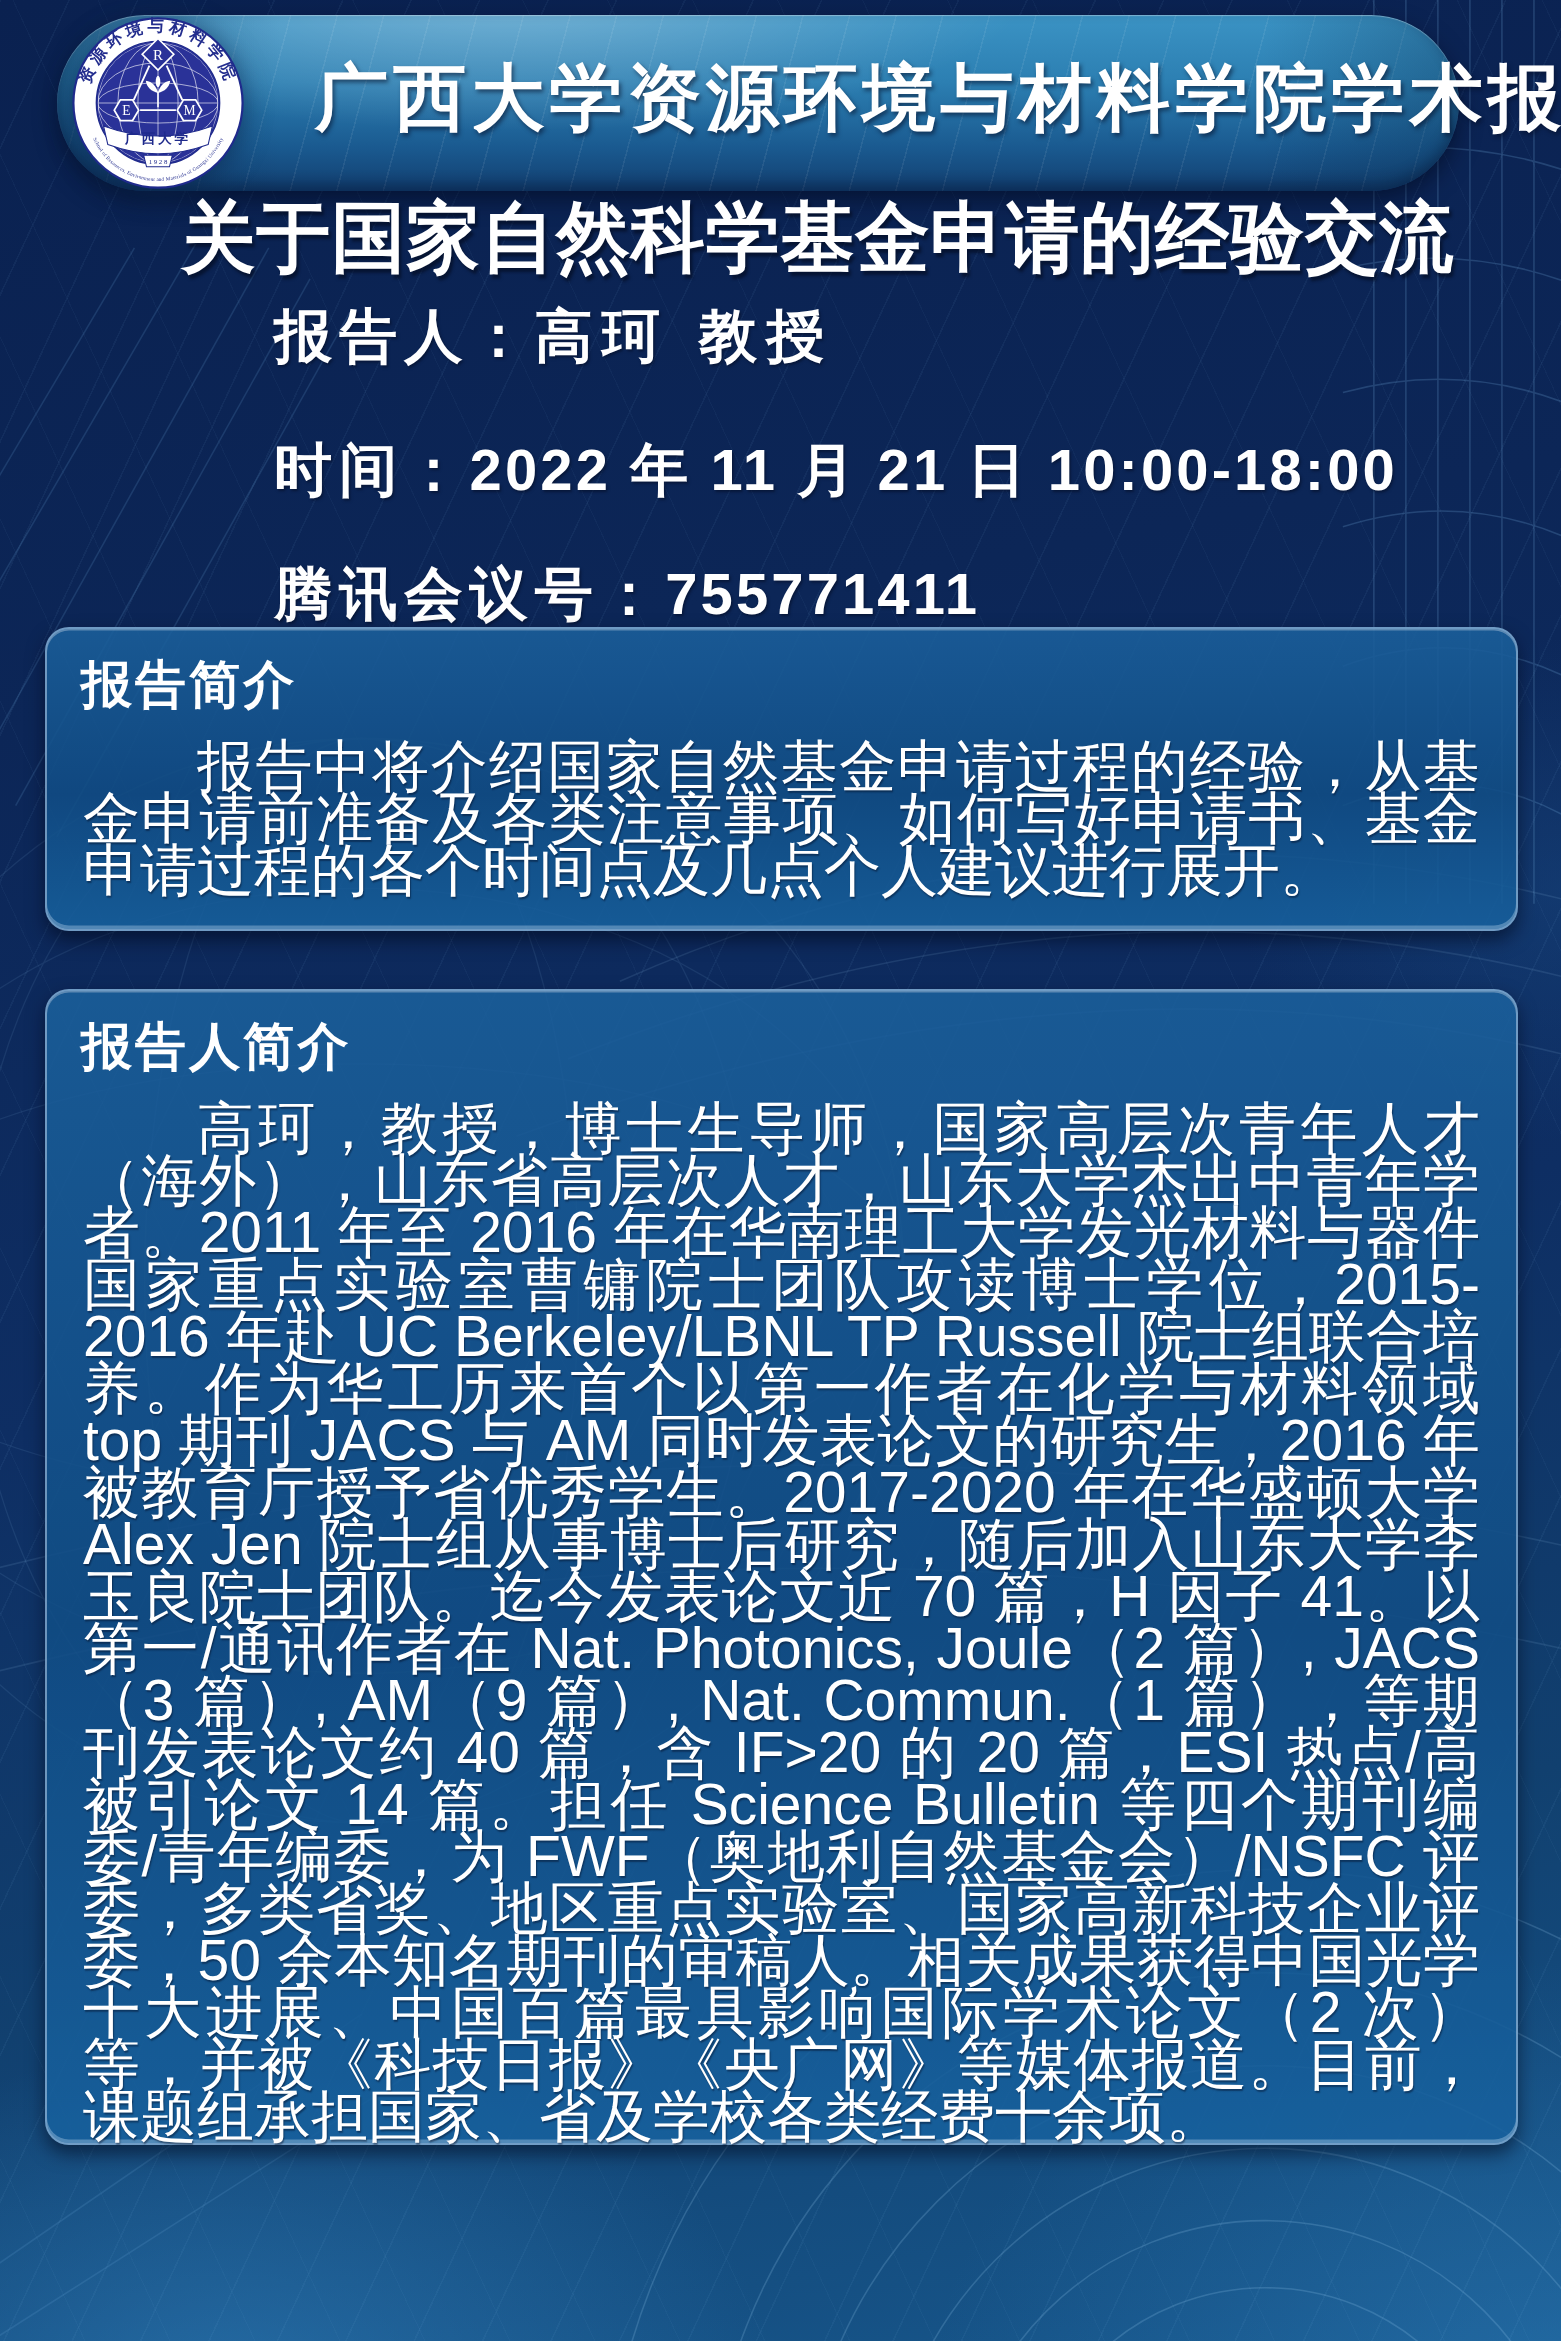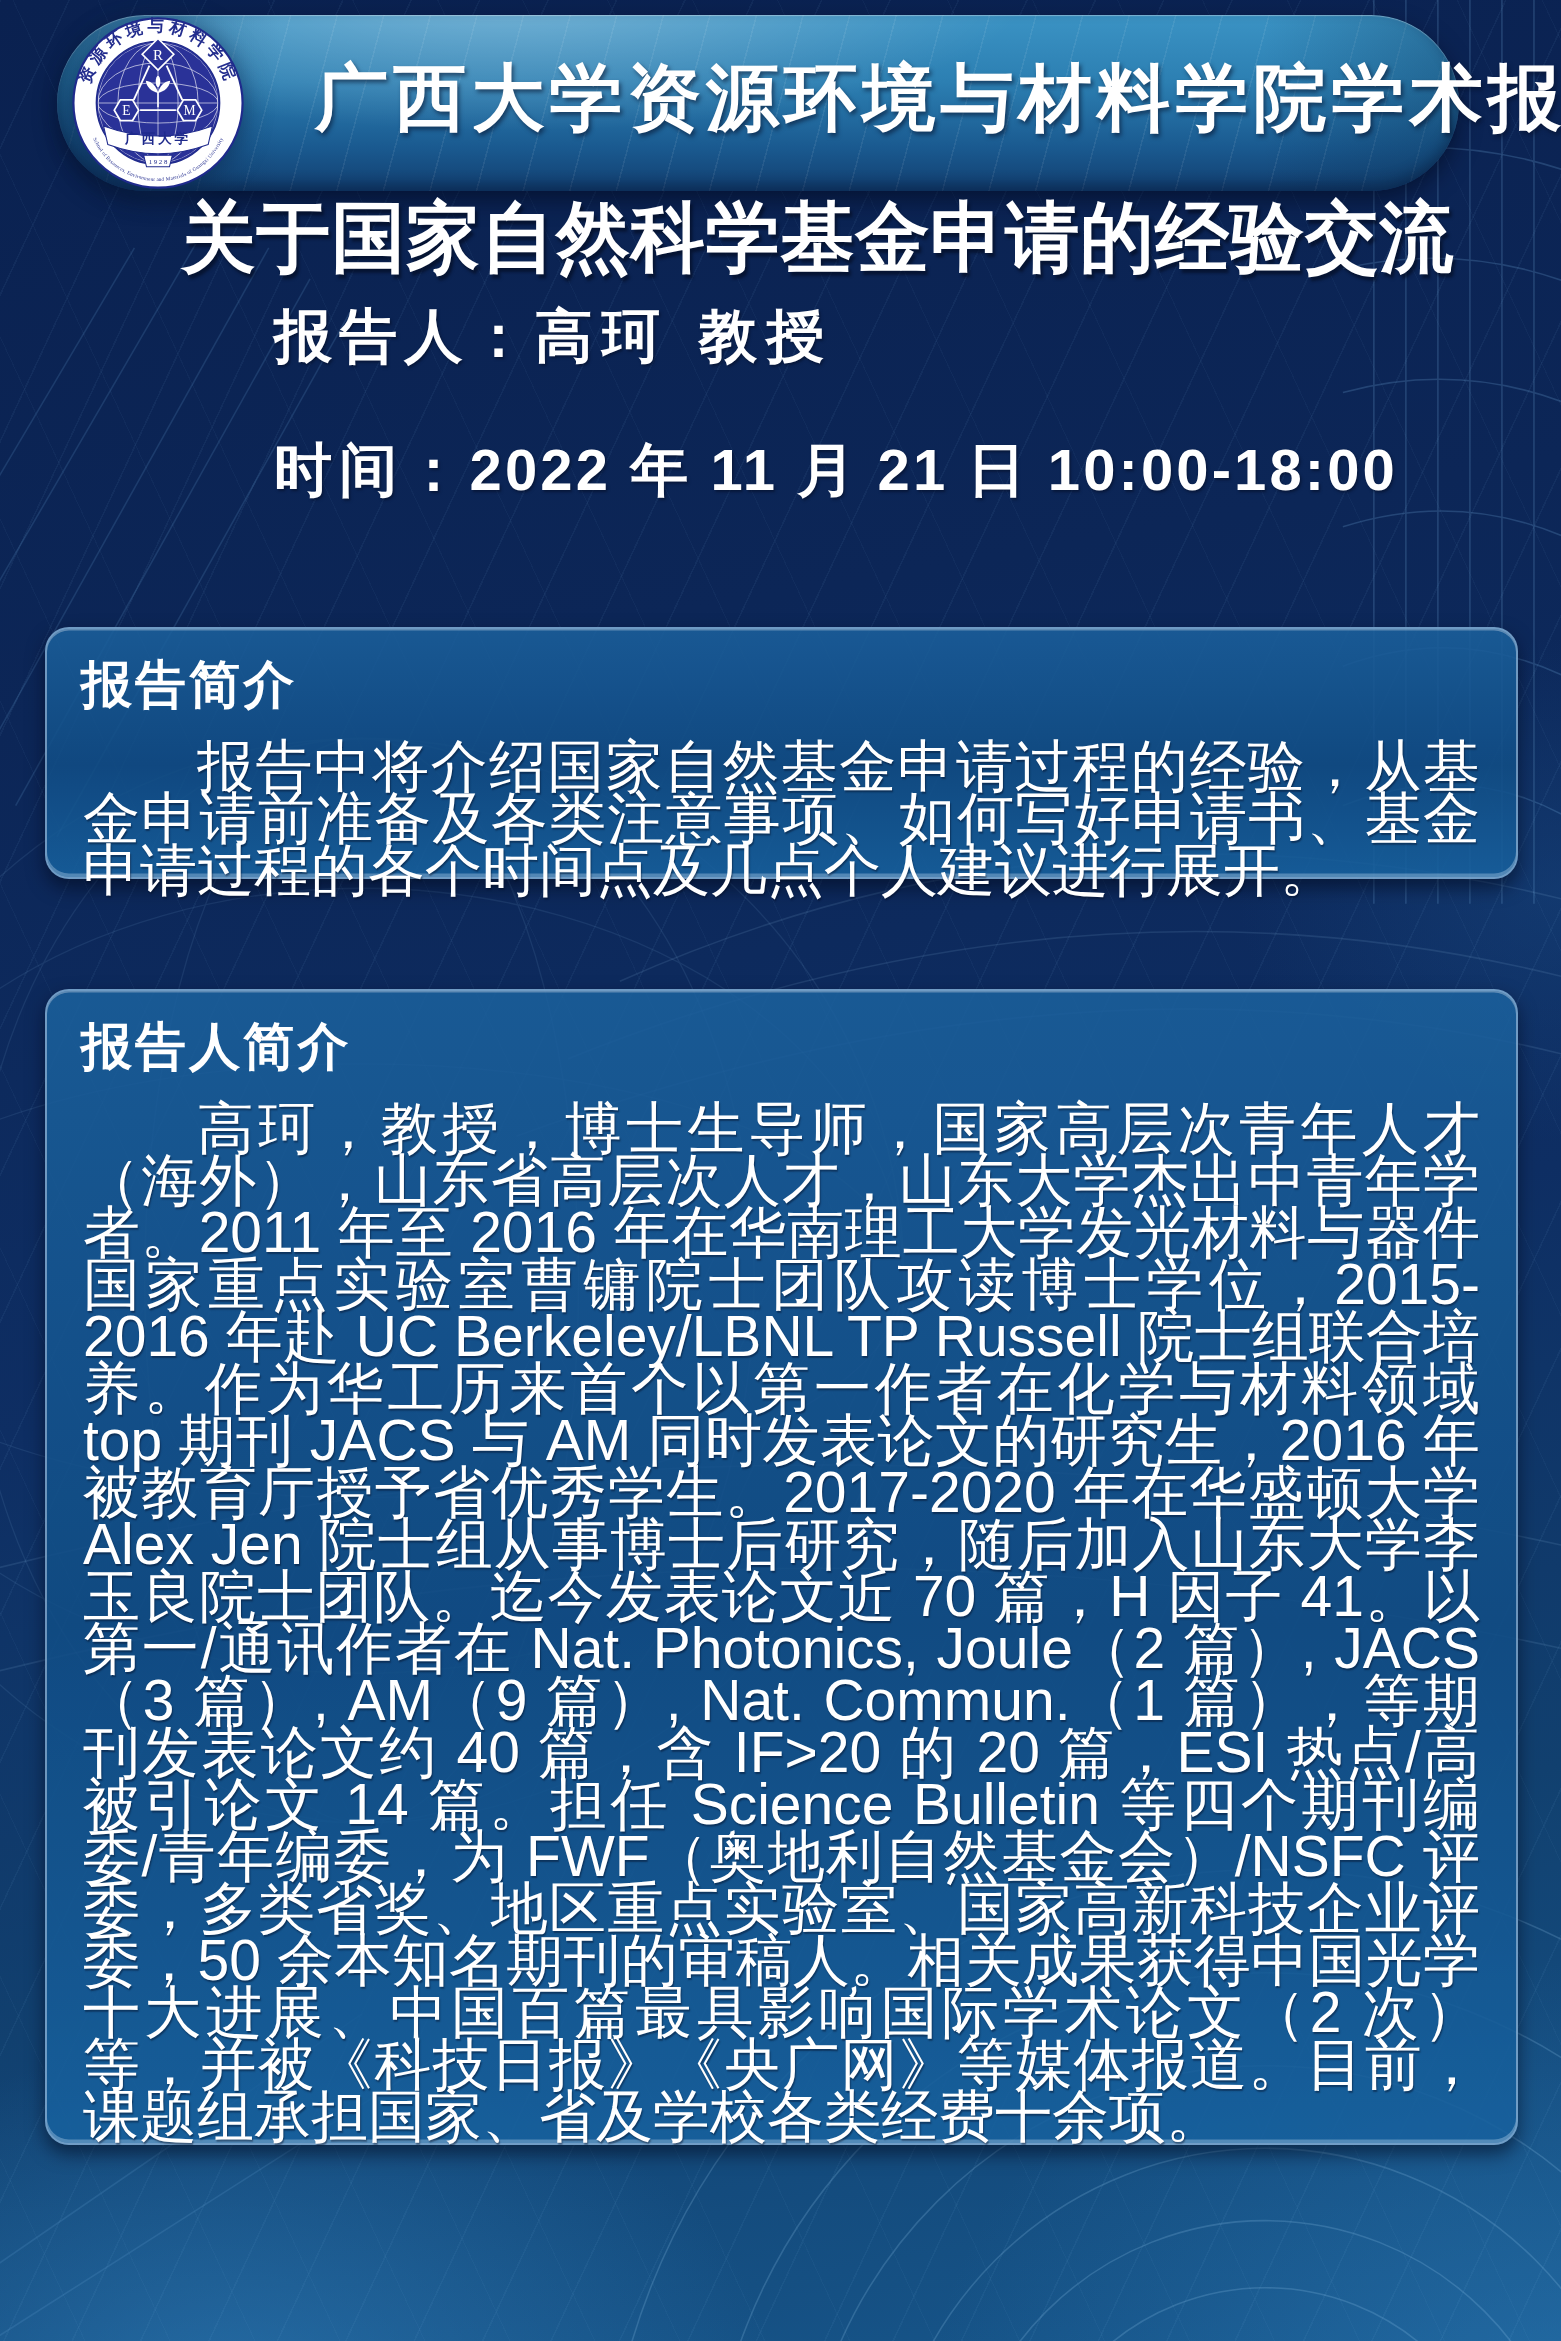--- a/index.html
+++ b/index.html
@@ -59,21 +59,21 @@
   .info-label{font-family:"DejaVu Serif","Liberation Serif",serif;font-weight:700;font-size:58px;letter-spacing:7.2px;}
   .info-value{font-family:"Liberation Sans","DejaVu Sans",sans-serif;font-weight:700;font-size:58px;letter-spacing:3.1px;}
   .info-value.cjk{font-family:"DejaVu Serif","Liberation Serif",serif;letter-spacing:9.3px;}
   
   .panel{
     position:absolute;left:45px;width:1473px;box-sizing:border-box;border-radius:24px;
     border:2.1px solid rgba(185,210,235,.55);
     background:linear-gradient(180deg, rgba(27,96,156,.88) 0%, rgba(17,77,133,.88) 55%, rgba(23,97,158,.88) 100%);
     box-shadow:0 8.3px 18.6px rgba(2,8,26,.55), inset 0 1.5px 0 rgba(255,255,255,.30), inset 0 -3.6px 0 rgba(225,242,255,.30);
   }
-  .panel-1{top:627px;height:252px;}
+  .panel-1{top:627px;height:304px;}
   .panel-2{top:989px;height:1156px;}
   .panel-head{
     margin:22px 0 0 34px;font-size:51px;font-weight:700;color:#ffffff;letter-spacing:3.1px;
     font-family:"Liberation Sans","DejaVu Sans",sans-serif;
   }
   .panel-body{
     margin:19.6px 36px 0 36px;font-size:57px;line-height:52px;color:#ffffff;
     text-align:justify;text-indent:2em;
     text-shadow:1px 1.5px 1.5px rgba(4,14,36,.45);
   }
@@ -193,20 +193,23 @@
   </svg>
 
   <h1 class="main-title">关于国家自然科学基金申请的经验交流</h1>
 
   <p class="info-line l1">
     <span class="info-label">报告人：</span><span class="info-value cjk">高珂 教授</span>
   </p>
   <p class="info-line l2">
     <span class="info-label">时间：</span><span class="info-value">2022 年 11 月 21 日 10:00-18:00</span>
   </p>
+  <p class="info-line l3">
+    <span class="info-label">腾讯会议号：</span><span class="info-value">755771411</span>
+  </p>
 
   <section class="panel panel-1">
     <h2 class="panel-head">报告简介</h2>
     <p class="panel-body">报告中将介绍国家自然基金申请过程的经验，从基金申请前准备及各类注意事项、如何写好申请书、基金申请过程的各个时间点及几点个人建议进行展开。</p>
   </section>
 
   <section class="panel panel-2">
     <h2 class="panel-head">报告人简介</h2>
     <p class="panel-body">高珂，教授，博士生导师，国家高层次青年人才（海外），山东省高层次人才，山东大学杰出中青年学者。2011 年至 2016 年在华南理工大学发光材料与器件国家重点实验室曹镛院士团队攻读博士学位，2015-2016 年赴 UC Berkeley/LBNL TP Russell 院士组联合培养。作为华工历来首个以第一作者在化学与材料领域 top 期刊 JACS 与 AM 同时发表论文的研究生，2016 年被教育厅授予省优秀学生。2017-2020 年在华盛顿大学 Alex Jen 院士组从事博士后研究，随后加入山东大学李玉良院士团队。迄今发表论文近 70 篇，H 因子 41。以第一/通讯作者在 Nat. Photonics, Joule（2 篇）, JACS（3 篇）, AM（9 篇）, Nat. Commun.（1 篇），等期刊发表论文约 40 篇，含 IF&gt;20 的 20 篇，ESI 热点/高被引论文 14 篇。担任 Science Bulletin 等四个期刊编委/青年编委，为 FWF（奥地利自然基金会）/NSFC 评委，多类省奖、地区重点实验室、国家高新科技企业评委，50 余本知名期刊的审稿人。相关成果获得中国光学十大进展、中国百篇最具影响国际学术论文（2 次）等，并被《科技日报》《央广网》等媒体报道。目前，课题组承担国家、省及学校各类经费十余项。</p>
   </section>

